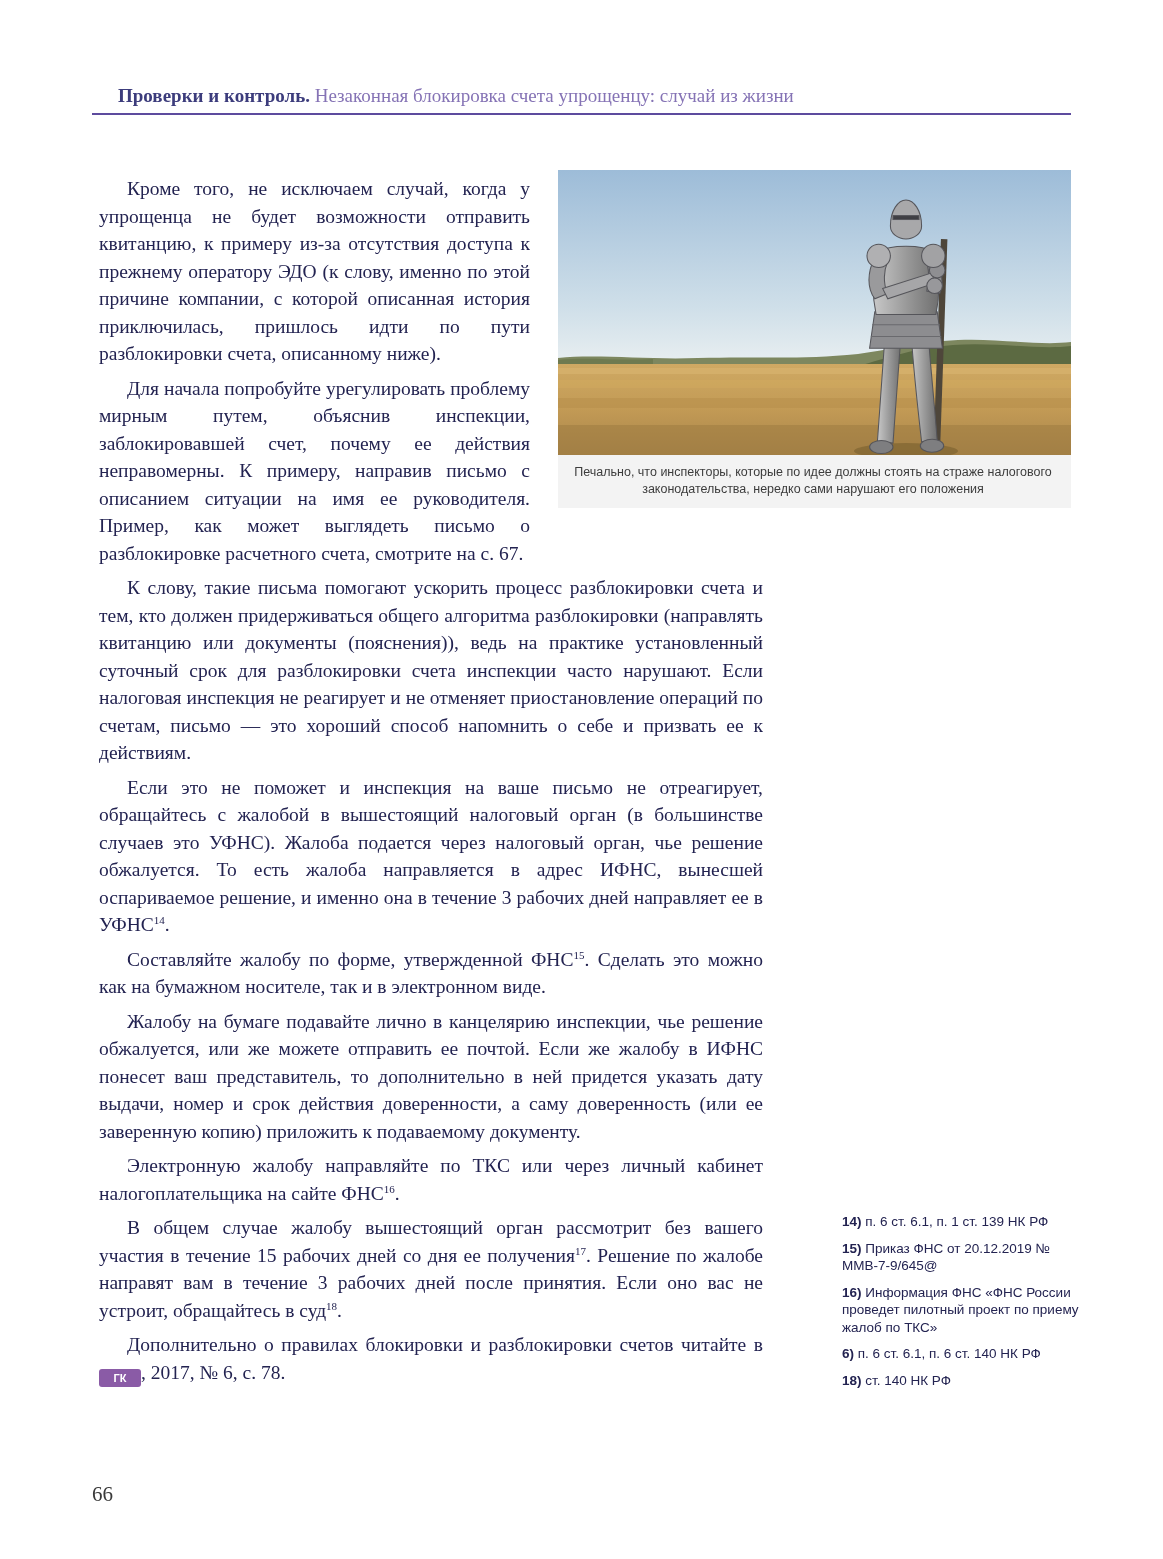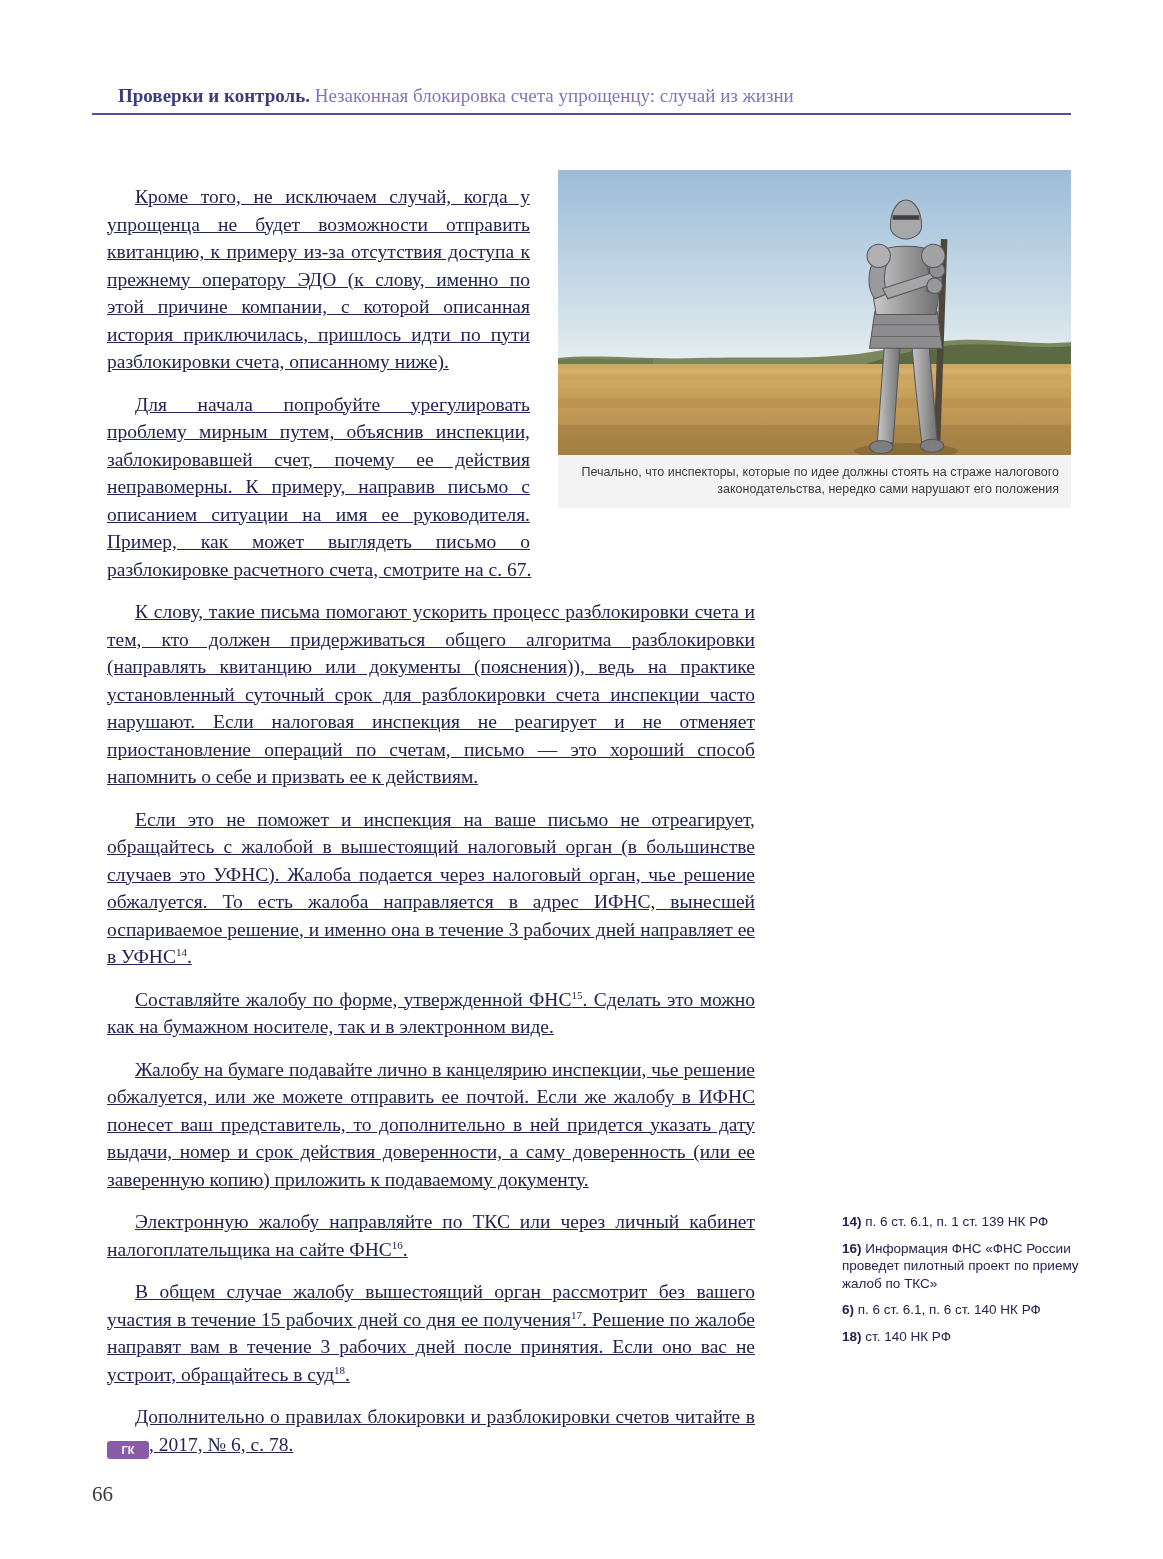--- a/index.html
+++ b/index.html
@@ -15,36 +15,36 @@
   .page-header{position:absolute; left:92px; top:84px; width:979px; font-size:19px; line-height:23px;}
   .rubric{font-weight:bold; color:var(--rubric);margin-left:26px;}
   .headline{color:var(--headline);}
   .header-rule{position:absolute; left:92px; top:113px; width:979px; height:2px; background:var(--rule);}
   
   .article{
     position:absolute; left:92px; top:168px; width:678px;
     font-size:19.5px; line-height:27.5px; color:var(--body_text);
     text-align:justify;
   }
-  .article p{margin:15px; text-indent:28px;text-decoration:underline;}
+  .article p{margin:7px; text-indent:28px;}
   sup.fnref{font-size:11px; line-height:0; vertical-align:super;}
   .gk-icon{
     display:inline-block; width:42px; height:18px; border-radius:3px;
     background:var(--gk_bg); color:#fff; font-family:"Liberation Sans", sans-serif;
     font-size:11px; font-weight:bold; line-height:18px; text-align:center;
     vertical-align:-3px; text-indent:0;
   }
   .figure-spacer{float:right; width:240px; height:376px;}
   .photo-figure{position:absolute; left:466px; top:2px; width:513px; margin:0;}
   .photo{width:513px; height:285px; overflow:hidden;}
   .photo svg{display:block; width:100%; height:100%;}
   .caption{
     background:var(--caption_bg); color:var(--caption_text);
     font-family:"Liberation Sans", sans-serif; font-size:12.5px; line-height:17px;
-    padding:9px 12px 10px 9px; text-align:right;
+    padding:9px 12px 10px 9px; text-align:center;
   }
   
   .footnotes{
     position:absolute; left:822px; top:1213px; width:250px;
     font-family:"Liberation Sans", sans-serif; font-size:13.5px; line-height:17.5px;
     color:var(--body_text); text-align:left;margin-left:20px;
   }
   .footnote{margin-bottom:9px;}
   .footnote .num{font-weight:bold;}
   
@@ -134,19 +134,20 @@
       <p>Если это не поможет и инспекция на ваше письмо не отреагирует, обращайтесь с жалобой в вышестоящий налоговый орган (в большинстве случаев это УФНС). Жалоба подается через налоговый орган, чье решение обжалуется. То есть жалоба направляется в адрес ИФНС, вынесшей оспариваемое решение, и именно она в течение 3 рабочих дней направляет ее в УФНС<sup class="fnref">14</sup>.</p>
       <p>Составляйте жалобу по форме, утвержденной ФНС<sup class="fnref">15</sup>. Сделать это можно как на бумажном носителе, так и в электронном виде.</p>
       <p>Жалобу на бумаге подавайте лично в канцелярию инспекции, чье решение обжалуется, или же можете отправить ее почтой. Если же жалобу в ИФНС понесет ваш представитель, то дополнительно в ней придется указать дату выдачи, номер и срок действия доверенности, а саму доверенность (или ее заверенную копию) приложить к подаваемому документу.</p>
       <p>Электронную жалобу направляйте по ТКС или через личный кабинет налогоплательщика на сайте ФНС<sup class="fnref">16</sup>.</p>
       <p>В общем случае жалобу вышестоящий орган рассмотрит без вашего участия в течение 15 рабочих дней со дня ее получения<sup class="fnref">17</sup>. Решение по жалобе направят вам в течение 3 рабочих дней после принятия. Если оно вас не устроит, обращайтесь в суд<sup class="fnref">18</sup>.</p>
       <p>Дополнительно о правилах блокировки и разблокировки счетов читайте в <span class="gk-icon">ГК</span>, 2017, № 6, с. 78.</p>
     </div>
 
   <aside class="footnotes" id="footnotes">
       <div class="footnote"><span class="num">14) </span><span>п. 6 ст. 6.1, п. 1 ст. 139 НК РФ</span></div>
+      <div class="footnote"><span class="num">15) </span><span>Приказ ФНС от 20.12.2019 № ММВ-7-9/645@</span></div>
       <div class="footnote"><span class="num">16) </span><span>Информация ФНС «ФНС России проведет пилотный проект по приему жалоб по ТКС»</span></div>
       <div class="footnote"><span class="num">6) </span><span>п. 6 ст. 6.1, п. 6 ст. 140 НК РФ</span></div>
       <div class="footnote"><span class="num">18) </span><span>ст. 140 НК РФ</span></div>
     </aside>
 
   <div class="page-number">66</div>
 </div>
 
 </body></html>

